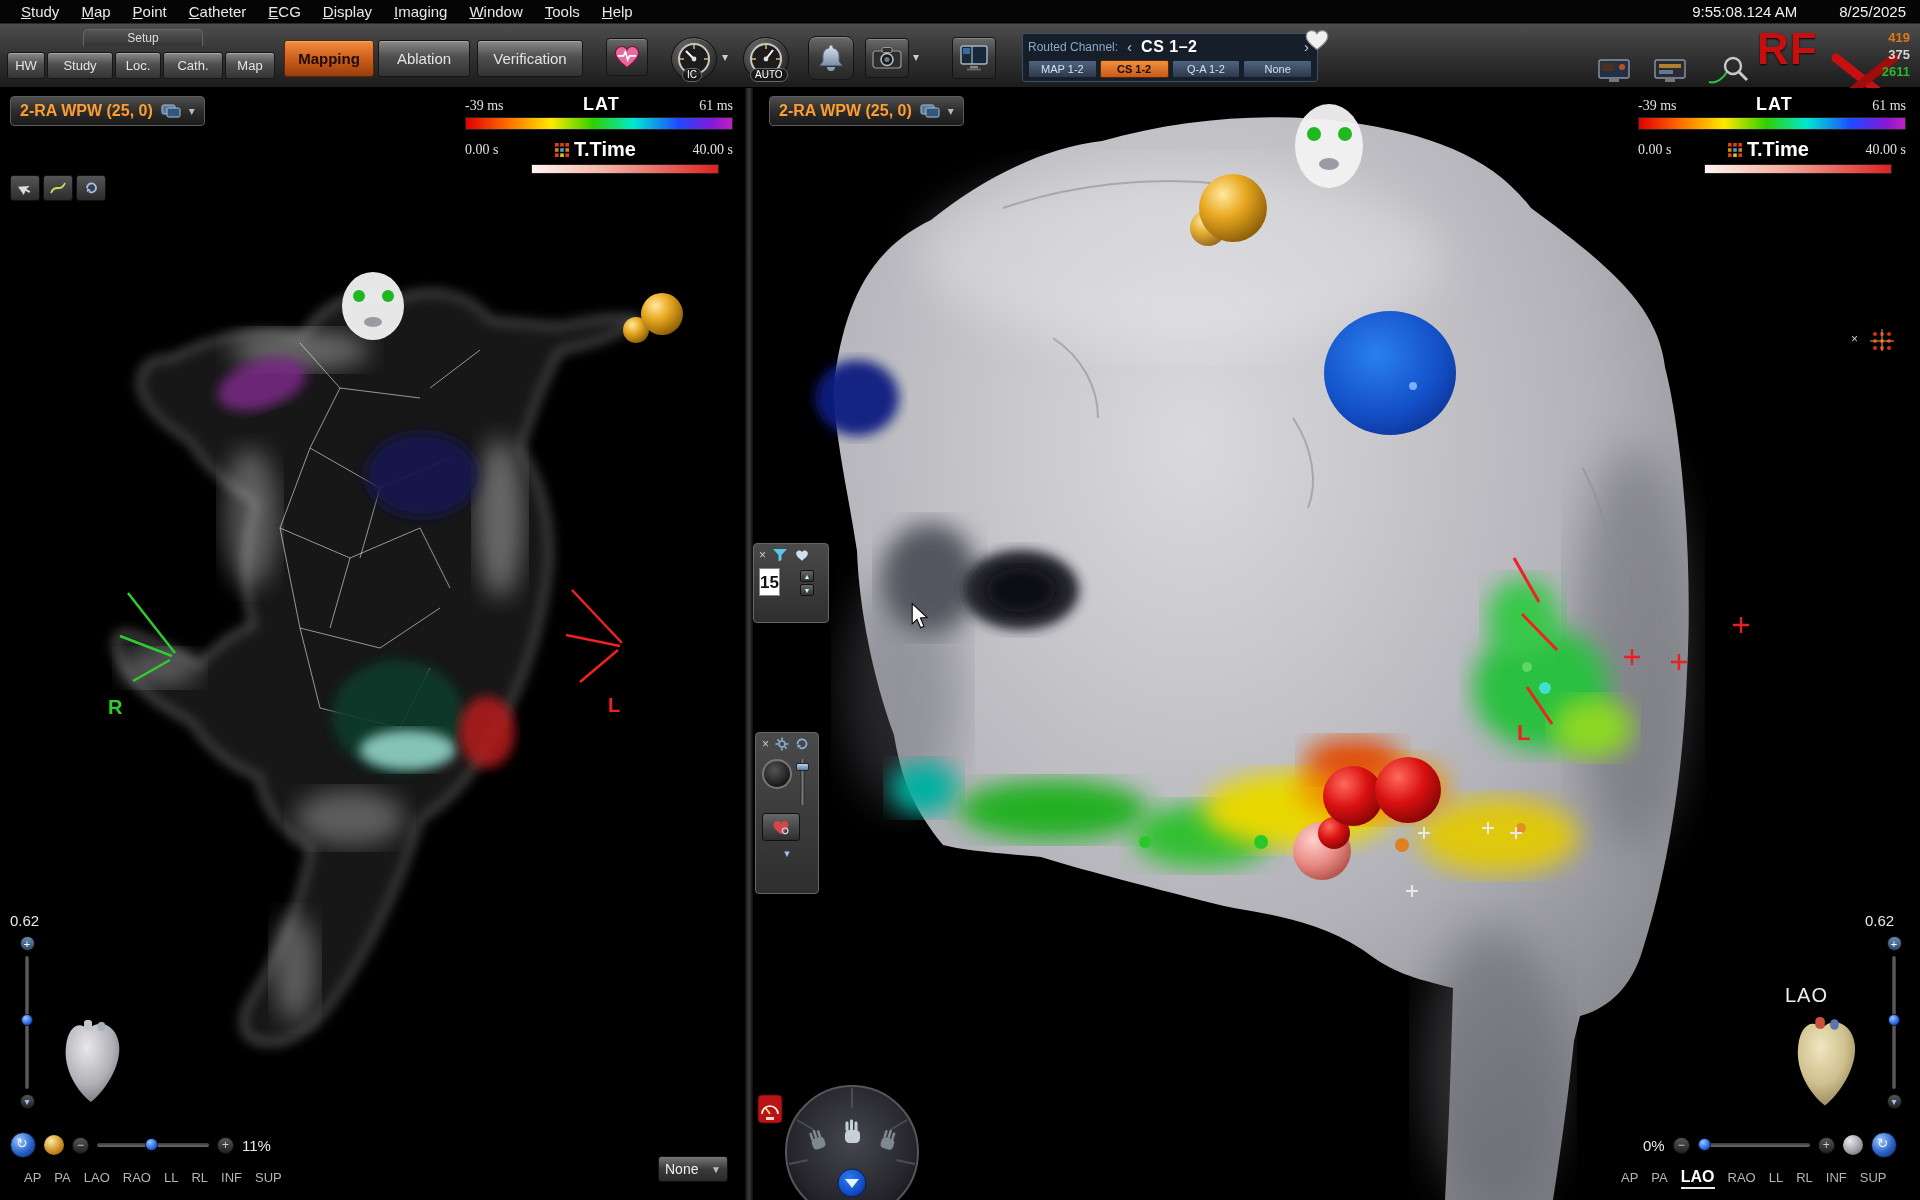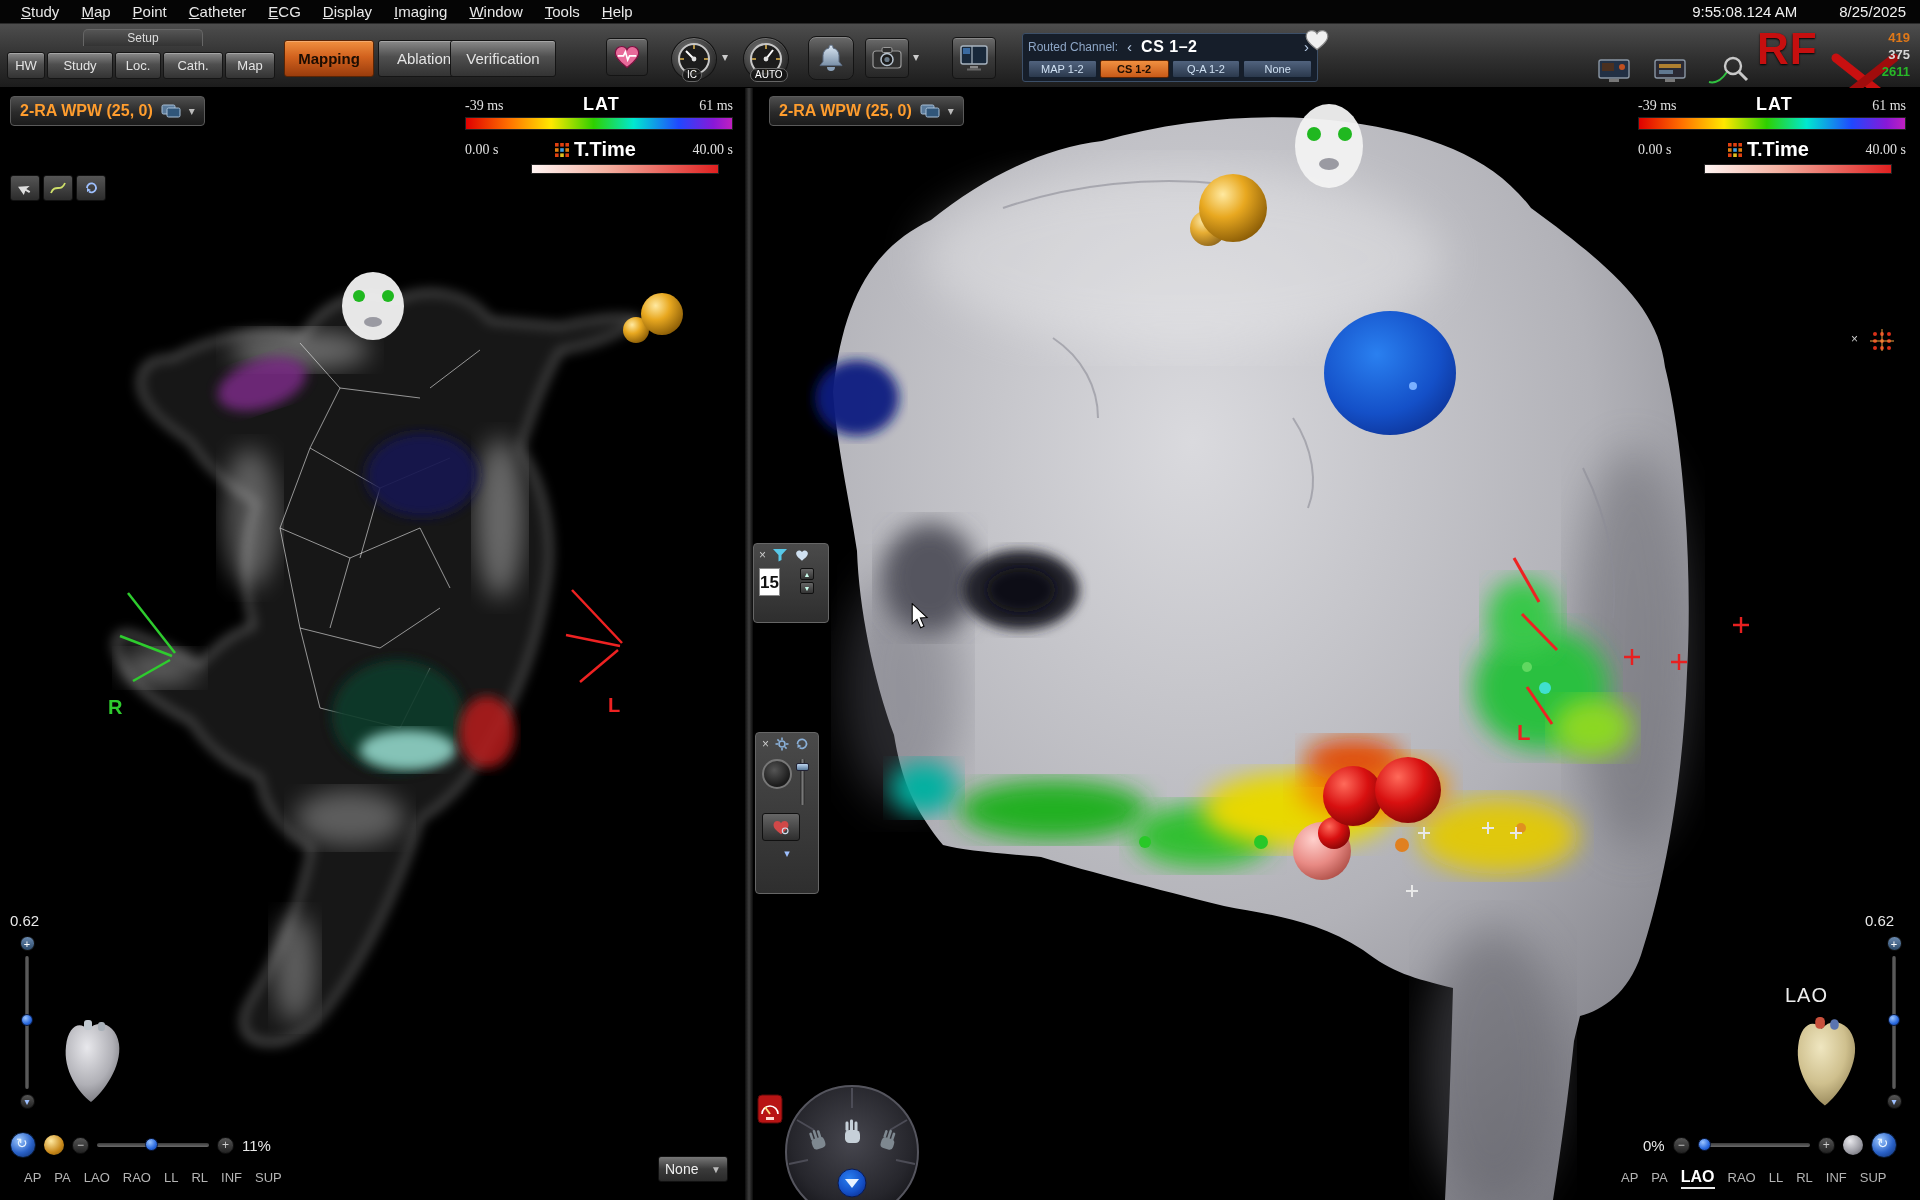--- a/index.html
+++ b/index.html
@@ -160,21 +160,21 @@
         <div class="btn3d" style="width:38px">HW</div>
         <div class="btn3d" style="width:66px">Study</div>
         <div class="btn3d" style="width:46px">Loc.</div>
         <div class="btn3d" style="width:60px">Cath.</div>
         <div class="btn3d" style="width:50px">Map</div>
       </div>
     </div>
 
     <div class="btn3d mode-tab active" style="left:284px;width:90px">Mapping</div>
     <div class="btn3d mode-tab" style="left:378px;width:92px">Ablation</div>
-    <div class="btn3d mode-tab" style="left:450px;width:106px">Verification</div>
+    <div class="btn3d mode-tab" style="left:477px;width:106px">Verification</div>
 
     <div class="tb-iconbtn" style="left:606px;top:14px;width:42px;height:38px">
       <svg width="28" height="26" viewBox="0 0 24 22">
         <path d="M12,20 C8,16.5 2,12.5 2,7.5 C2,4.2 4.4,2 7.4,2 C9.4,2 11.2,3.1 12,4.8 C12.8,3.1 14.6,2 16.6,2 C19.6,2 22,4.2 22,7.5 C22,12.5 16,16.5 12,20 Z" fill="#e86a9a" stroke="#7a1040" stroke-width="1"></path>
         <polyline points="4,10 9,10 10.6,6.5 12.6,13.5 14.2,10 20,10" fill="none" stroke="#fff" stroke-width="1.4"></polyline>
       </svg>
     </div>
 
     <div class="tb-iconbtn" style="left:671px;top:13px;width:46px;height:44px;border-radius:50%;background:radial-gradient(circle at 40% 35%,#777,#2a2a2a 75%)">
       <svg width="36" height="36" viewBox="0 0 36 36">
@@ -664,21 +664,21 @@
     <div class="float-panel" style="left:0;top:455px;width:76px;height:80px;padding:4px 5px">
       <div style="display:flex;align-items:center;gap:6px">
         <span class="fp-close">×</span>
         <svg width="16" height="14" viewBox="0 0 16 14">
           <path d="M1,1 h14 l-5.5,6 v5 l-3,1.5 v-6.5 z" fill="#58c8e8"></path>
         </svg>
         <svg width="16" height="13" viewBox="0 0 24 20">
           <path d="M12,18 C8.5,15 3,11.5 3,7 C3,4.2 5,2.2 7.6,2.2 C9.4,2.2 11.2,3.2 12,4.8 C12.8,3.2 14.6,2.2 16.4,2.2 C19,2.2 21,4.2 21,7 C21,11.5 15.5,15 12,18 Z" fill="#cfe0f0"></path>
         </svg>
       </div>
-      <div style="display:flex;align-items:flex-start;gap:20px;margin-top:6px">
+      <div style="display:flex;align-items:flex-end;gap:20px;margin-top:6px">
         <div class="num-box">15</div>
         <div class="spin-col">
           <div class="spin-btn">▲</div>
           <div class="spin-btn">▼</div>
         </div>
         <svg width="14" height="14" viewBox="0 0 14 14">
           <g fill="#9ab8d0">
               <rect x="1" y="1" width="12" height="2.4"></rect>
               <rect x="1" y="5.6" width="12" height="2.4"></rect>
               <rect x="1" y="10.2" width="12" height="2.4"></rect>

